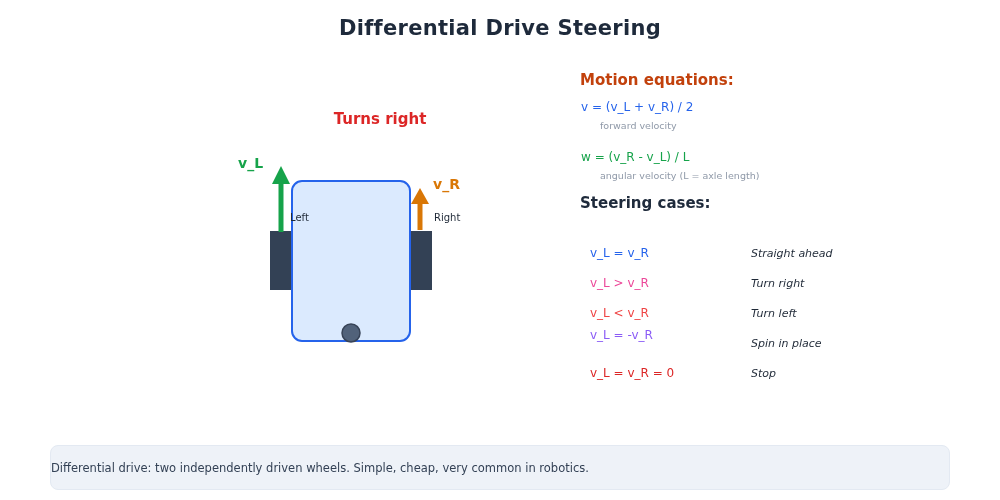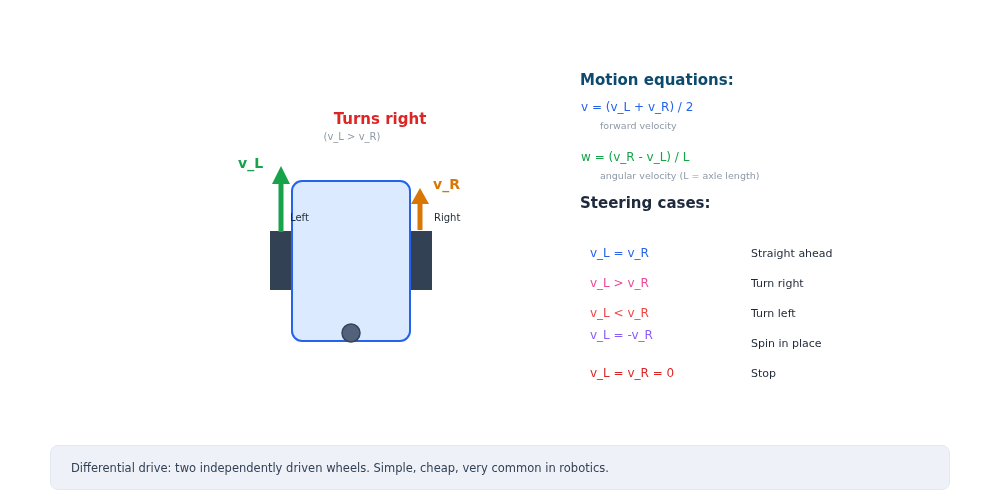--- a/index.html
+++ b/index.html
@@ -23,58 +23,58 @@
   .wl-left  { top:212px; left:263px; }
   .wl-right { top:212px; left:407px; }
   .diagram-svg { top:150px; left:230px; }
   
   .section-heading { font-size:15px; font-weight:bold; }
   .h-motion   { top:71px;  left:580px; }
   .h-steering { top:194px; left:580px; }
   .eq-formula { left:581px; font-size:12px; }
   .eq-note    { left:600px; font-size:9.5px; }
   .case-cond  { left:590px; font-size:12px; }
-  .case-res   { left:751px; font-size:11px; }
+  .case-res   { left:751px; font-size:11px;font-style:italic; }
   
   .footer-note {
     top:445px; left:50px; width:900px; height:45px;
     background:#eef2f8; border:1px solid #e3e9f2; border-radius:8px;
-    display:flex; align-items:center; padding-left:20px;
+    display:flex; align-items:center; 
     font-size:11.5px;
   }
 </style>
 </head>
 <body>
 
 <div class="stage">
 
+  <div class="abs page-title" style="color: rgb(30, 42, 59);">Differential Drive Steering</div>
 
   <svg class="abs diagram-svg" width="240" height="200" viewBox="0 0 240 200">
     <rect x="40" y="81" width="22" height="59" fill="#334155"></rect>
     <rect x="180" y="81" width="22" height="59" fill="#334155"></rect>
     <rect x="62" y="31" width="118" height="160" rx="10" stroke-width="2" fill="#dbeafe" stroke="#2563eb"></rect>
     <circle cx="121" cy="183" r="9" stroke-width="1.5" fill="#51627a" stroke="#374357"></circle>
     <g>
       <line x1="51" y1="82" x2="51" y2="30" stroke-width="5" stroke="#16a34a"></line>
       <polygon points="51,16 42,34 60,34" fill="#16a34a"></polygon>
     </g>
     <g>
       <line x1="190" y1="80" x2="190" y2="50" stroke-width="5" stroke="#d97706"></line>
       <polygon points="190,38 181,54 199,54" fill="#d97706"></polygon>
     </g>
   </svg>
 
   <div class="abs caption-main" style="color: rgb(220, 38, 38);">Turns right</div>
-  <div class="abs caption-sub" style="color: rgb(143, 153, 168);">(v_L &gt; v_R)</div>
   <div class="abs vel-label v-left" style="color: rgb(22, 163, 74);">v_L</div>
   <div class="abs vel-label v-right" style="color: rgb(217, 119, 6);">v_R</div>
   <div class="abs wheel-label wl-left" style="color: rgb(31, 41, 55);">Left</div>
   <div class="abs wheel-label wl-right" style="color: rgb(31, 41, 55);">Right</div>
 
-  <div class="abs section-heading h-motion" style="color: #0c4a6e;">Motion equations:</div>
+  <div class="abs section-heading h-motion" style="color: #c2410c;">Motion equations:</div>
 
   <div class="abs eq-formula" style="top: 100px; color: rgb(37, 99, 235);">v = (v_L + v_R) / 2</div>
   <div class="abs eq-note" style="top: 120px; color: rgb(143, 153, 168);">forward velocity</div>
 
   <div class="abs eq-formula" style="top: 150px; color: rgb(22, 163, 74);">w = (v_R - v_L) / L</div>
   <div class="abs eq-note" style="top: 170px; color: rgb(143, 153, 168);">angular velocity (L = axle length)</div>
 
   <div class="abs section-heading h-steering" style="color: rgb(30, 42, 59);">Steering cases:</div>
 
   <div class="abs case-cond" style="top: 246px; color: rgb(37, 99, 235);">v_L = v_R</div>

